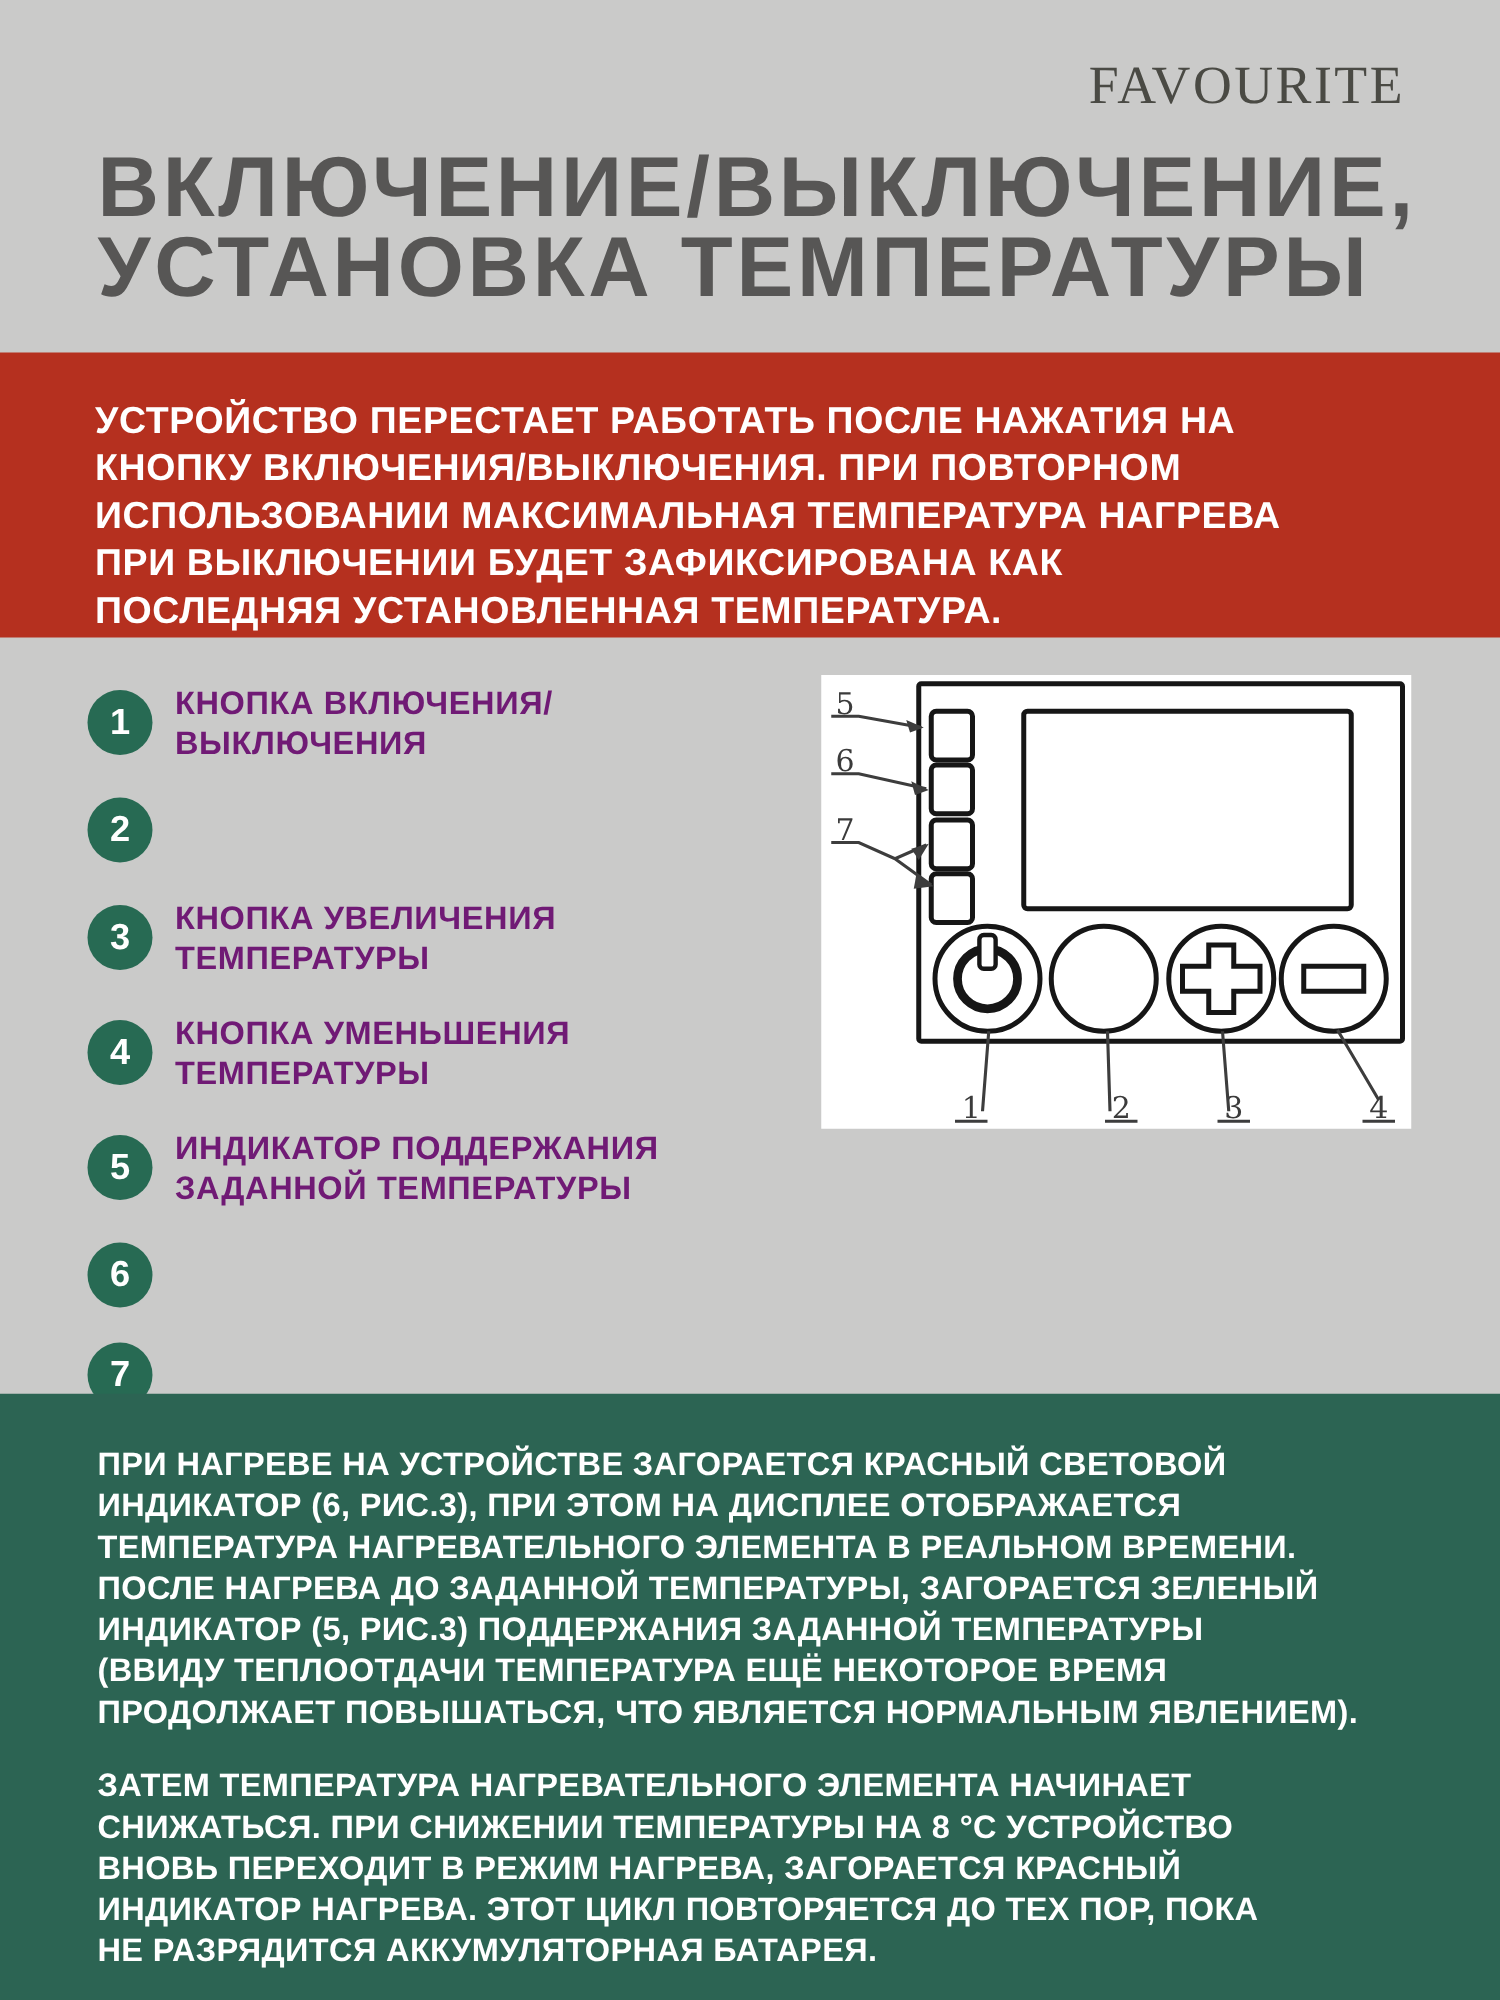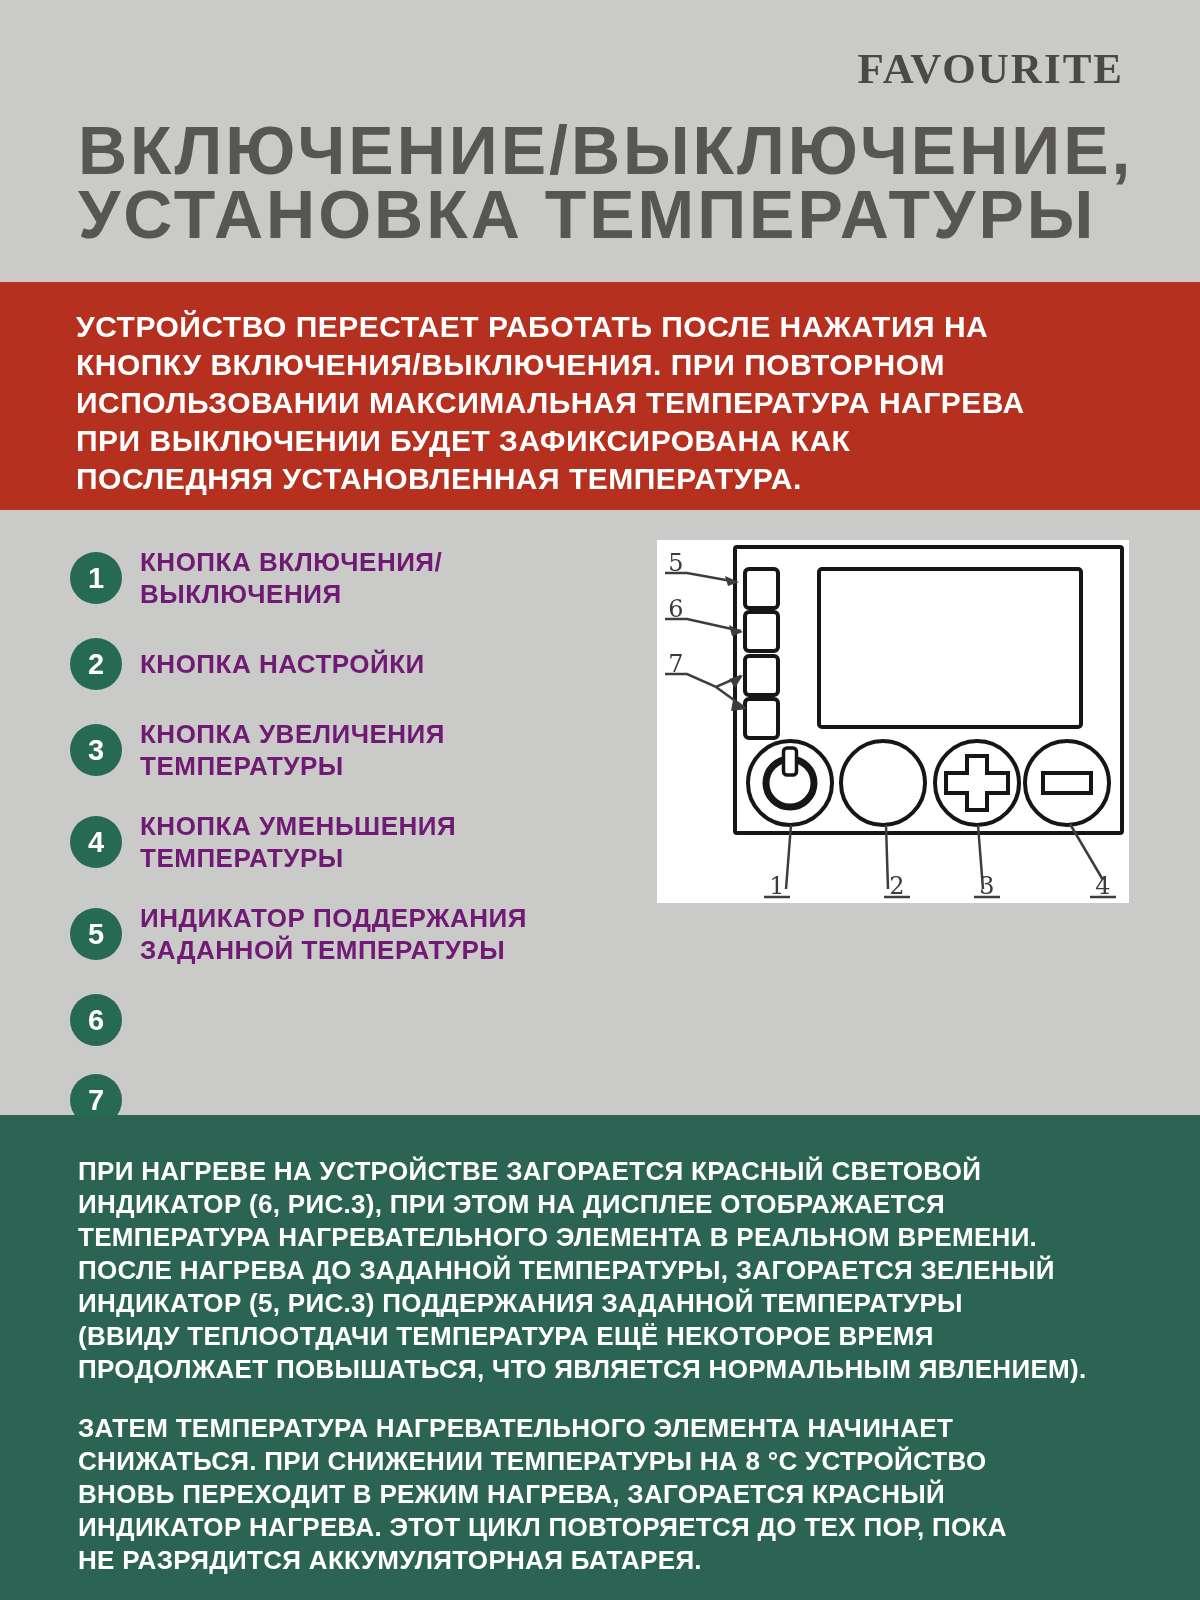--- a/index.html
+++ b/index.html
@@ -5,34 +5,34 @@
   html,body{margin:0;padding:0;}
   body{
     width:1200px;height:1600px;position:relative;overflow:hidden;
     background:#cacac9;
     font-family:"Liberation Sans", sans-serif;
   }
   
   .logo{
     position:absolute;top:44px;right:76px;
     font-family:"Liberation Serif", serif;
-    font-weight:bold;font-size:43px;letter-spacing:2px;
+    font-weight:normal;font-size:43px;letter-spacing:2px;
     color:#4a4a44;
     text-align:center;
   }
   
   .page-title{
     position:absolute;left:78px;top:118px;
     font-weight:bold;font-size:68px;line-height:64px;letter-spacing:3px;
     color:#575655;white-space:pre-line;
   }
   
   .warning-banner{
     position:absolute;left:0;top:282px;width:1200px;height:228px;
-    box-sizing:border-box;padding:26px 76px 0 76px;
+    box-sizing:border-box;padding:36px 76px 0 76px;
     background:#b5301f;
   }
   .warning-banner .txt{
     color:#ffffff;font-weight:bold;font-size:30px;line-height:38px;
     letter-spacing:0.5px;white-space:pre-line;
   }
   
   .legend{
     position:absolute;left:70px;top:546px;width:560px;
     display:flex;flex-direction:column;gap:28px;
@@ -89,21 +89,20 @@
 </div>
 
 <div class="legend">
   <div class="legend-item">
     <div class="badge" style="background: rgb(39, 106, 83);">1</div>
     <div class="legend-label">КНОПКА ВКЛЮЧЕНИЯ/
 ВЫКЛЮЧЕНИЯ</div>
   </div>
   <div class="legend-item">
     <div class="badge" style="background: rgb(39, 106, 83);">2</div>
-    <div class="legend-label">КНОПКА НАСТРОЙКИ</div>
   </div>
   <div class="legend-item">
     <div class="badge" style="background: rgb(39, 106, 83);">3</div>
     <div class="legend-label">КНОПКА УВЕЛИЧЕНИЯ
 ТЕМПЕРАТУРЫ</div>
   </div>
   <div class="legend-item">
     <div class="badge" style="background: rgb(39, 106, 83);">4</div>
     <div class="legend-label">КНОПКА УМЕНЬШЕНИЯ
 ТЕМПЕРАТУРЫ</div>

